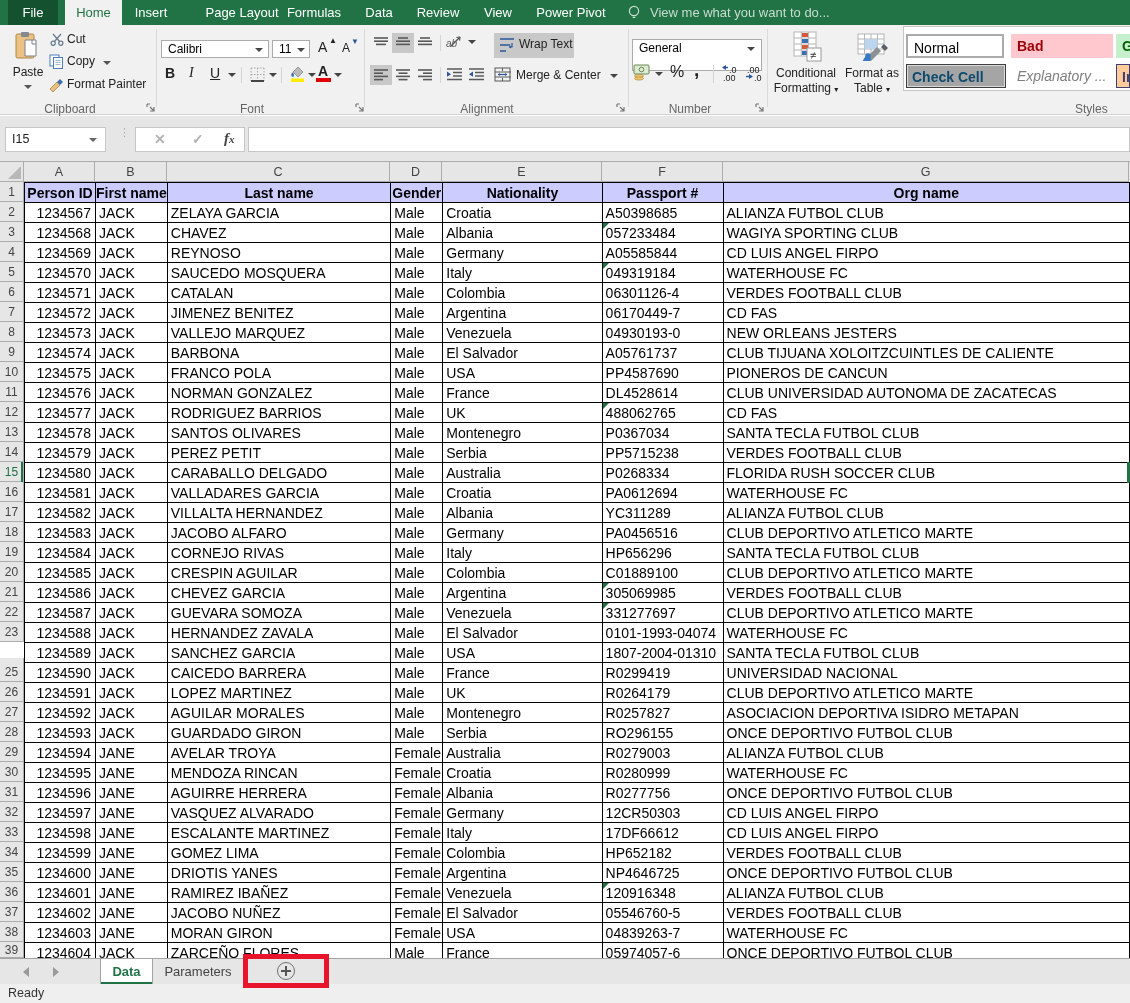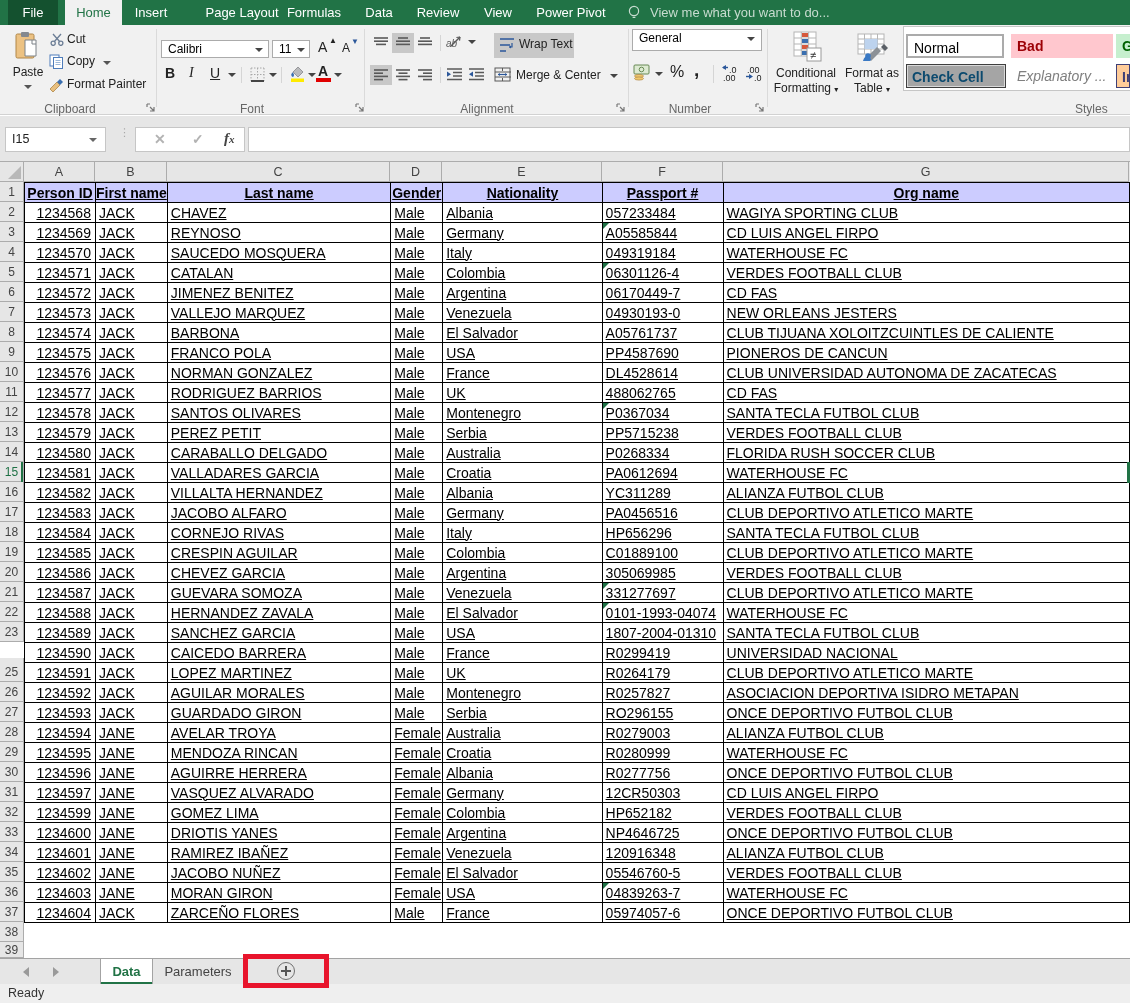--- a/index.html
+++ b/index.html
@@ -29,21 +29,21 @@
 #finput{position:absolute;left:248px;top:11px;width:882px;height:25px;background:#fff;border:1px solid #c6c6c6;}
 
 #colheads{position:absolute;left:0;top:162px;width:1130px;height:20px;background:#e6e6e6;}
 .chead{position:absolute;top:0;height:20px;line-height:20px;text-align:center;font-size:12.5px;color:#444;border-right:1px solid #acacac;}
 #gutter{position:absolute;left:0;top:162px;width:24px;}
 .rnum{position:absolute;left:0;width:24px;height:20px;line-height:20px;text-align:center;font-size:12px;color:#444;background:#e6e6e6;border-bottom:1px solid #acacac;border-right:1px solid #acacac;}
 .rnum.sel{color:#1e7145;}
 .rnum.sel:after{content:"";position:absolute;right:0;top:0;width:2px;height:20px;background:#217346;}
 #selall{position:absolute;left:0;top:162px;width:24px;height:20px;background:#e6e6e6;border-right:1px solid #acacac;border-bottom:1px solid #acacac;}
 #selall:after{content:"";position:absolute;right:2px;bottom:2px;border-left:13px solid transparent;border-bottom:13px solid #b8b8b8;}
-#grid{position:absolute;left:24px;top:182px;border-collapse:collapse;table-layout:fixed;text-decoration:underline;}
+#grid{position:absolute;left:24px;top:182px;border-collapse:collapse;table-layout:fixed;}
 #grid td{border:1px solid #000;height:20px;padding:0 0 0 3px;font-size:14px;color:#000;white-space:nowrap;overflow:hidden;vertical-align:middle;background:#fff;}
 #grid tr.hdr td{background:#ccccff;font-weight:bold;text-align:center;padding:0;font-size:14px;}
 #grid td.num{text-align:right;padding:0 4px 0 0;}
 .tri{position:absolute;width:0;height:0;border-left:6px solid #1e7145;border-bottom:6px solid transparent;}
 
 #stabs{position:absolute;left:0;top:958px;width:1130px;height:26px;background:#e6e6e6;border-top:1px solid #a3a3a3;}
 #stabs .navarr{position:absolute;top:8px;width:0;height:0;}
 #datatab{position:absolute;left:100px;top:0;width:53px;height:26px;background:#fff;border-left:1px solid #a3a3a3;border-right:1px solid #a3a3a3;color:#217346;font-weight:bold;font-size:13px;text-align:center;line-height:25px;}
 #datatab:after{content:"";position:absolute;left:0;bottom:0;width:100%;height:3px;background:#217346;}
 #paramtab{position:absolute;left:153px;top:0;width:91px;height:26px;color:#444;font-size:13px;text-align:center;line-height:25px;border-right:1px solid #a3a3a3;}
@@ -218,21 +218,21 @@
 <path d="M1 7.2l4-2.6v5.2z" fill="#2b579a"></path>
     </svg>
 <svg class="abs" style="left:494px;top:42px;" width="17" height="15" viewBox="0 0 17 15">
 <rect x="1" y="1" width="15" height="13" fill="none" stroke="#595959" stroke-width="1"></rect>
 <path d="M1 5h16M1 10h16M8.5 1v3M8.5 11v3" stroke="#595959" stroke-width="1"></path>
 <path d="M4 7.5h9" stroke="#2b579a" stroke-width="1.2"></path>
 <path d="M4 7.5l2-1.5v3zM13 7.5l-2-1.5v3z" fill="#2b579a"></path>
     </svg>
 <div class="abs rtext" style="left:516px;top:43px;">Merge &amp; Center</div>
 <div class="darr" style="left:610px;top:49px;"></div>
-<div class="combo" style="left:632px;top:4px;width:130px;height:22px;">
+<div class="combo" style="left:632px;top:14px;width:130px;height:32px;">
       <span class="cv">General</span>
       <span class="darr" style="right:6px;top:7px;"></span>
     </div>
 <svg class="abs" style="left:633px;top:39px;" width="17" height="17" viewBox="0 0 17 17">
 <rect x="1" y="1" width="15" height="9" rx="1" fill="#ddead2" stroke="#5a7f46" stroke-width="0.9"></rect>
 <circle cx="8.5" cy="5.5" r="2.3" fill="none" stroke="#5a7f46" stroke-width="0.9"></circle>
 <ellipse cx="6" cy="12" rx="4.5" ry="1.6" fill="#f0c96c" stroke="#b08648" stroke-width="0.7"></ellipse>
 <ellipse cx="6" cy="14.5" rx="4.5" ry="1.6" fill="#f0c96c" stroke="#b08648" stroke-width="0.7"></ellipse>
     </svg>
 <div class="darr" style="left:655px;top:47px;"></div>
@@ -357,20 +357,29 @@
       <tr class="hdr">
         <td>Person ID</td>
         <td>First name</td>
         <td>Last name</td>
         <td>Gender</td>
         <td>Nationality</td>
         <td>Passport #</td>
         <td>Org name</td>
       </tr>
 <tr>
+        <td class="num">1234567</td>
+        <td>JACK</td>
+        <td>ZELAYA GARCIA</td>
+        <td>Male</td>
+        <td>Croatia</td>
+        <td>A50398685</td>
+        <td>ALIANZA FUTBOL CLUB</td>
+      </tr>
+<tr>
         <td class="num">1234568</td>
         <td>JACK</td>
         <td>CHAVEZ</td>
         <td>Male</td>
         <td>Albania</td>
         <td>057233484</td>
         <td>WAGIYA SPORTING CLUB</td>
       </tr>
 <tr>
         <td class="num">1234569</td>
@@ -624,20 +633,29 @@
         <td>R0277756</td>
         <td>ONCE DEPORTIVO FUTBOL CLUB</td>
       </tr>
 <tr>
         <td class="num">1234597</td>
         <td>JANE</td>
         <td>VASQUEZ ALVARADO</td>
         <td>Female</td>
         <td>Germany</td>
         <td>12CR50303</td>
+        <td>CD LUIS ANGEL FIRPO</td>
+      </tr>
+<tr>
+        <td class="num">1234598</td>
+        <td>JANE</td>
+        <td>ESCALANTE MARTINEZ</td>
+        <td>Female</td>
+        <td>Italy</td>
+        <td>17DF66612</td>
         <td>CD LUIS ANGEL FIRPO</td>
       </tr>
 <tr>
         <td class="num">1234599</td>
         <td>JANE</td>
         <td>GOMEZ LIMA</td>
         <td>Female</td>
         <td>Colombia</td>
         <td>HP652182</td>
         <td>VERDES FOOTBALL CLUB</td>

